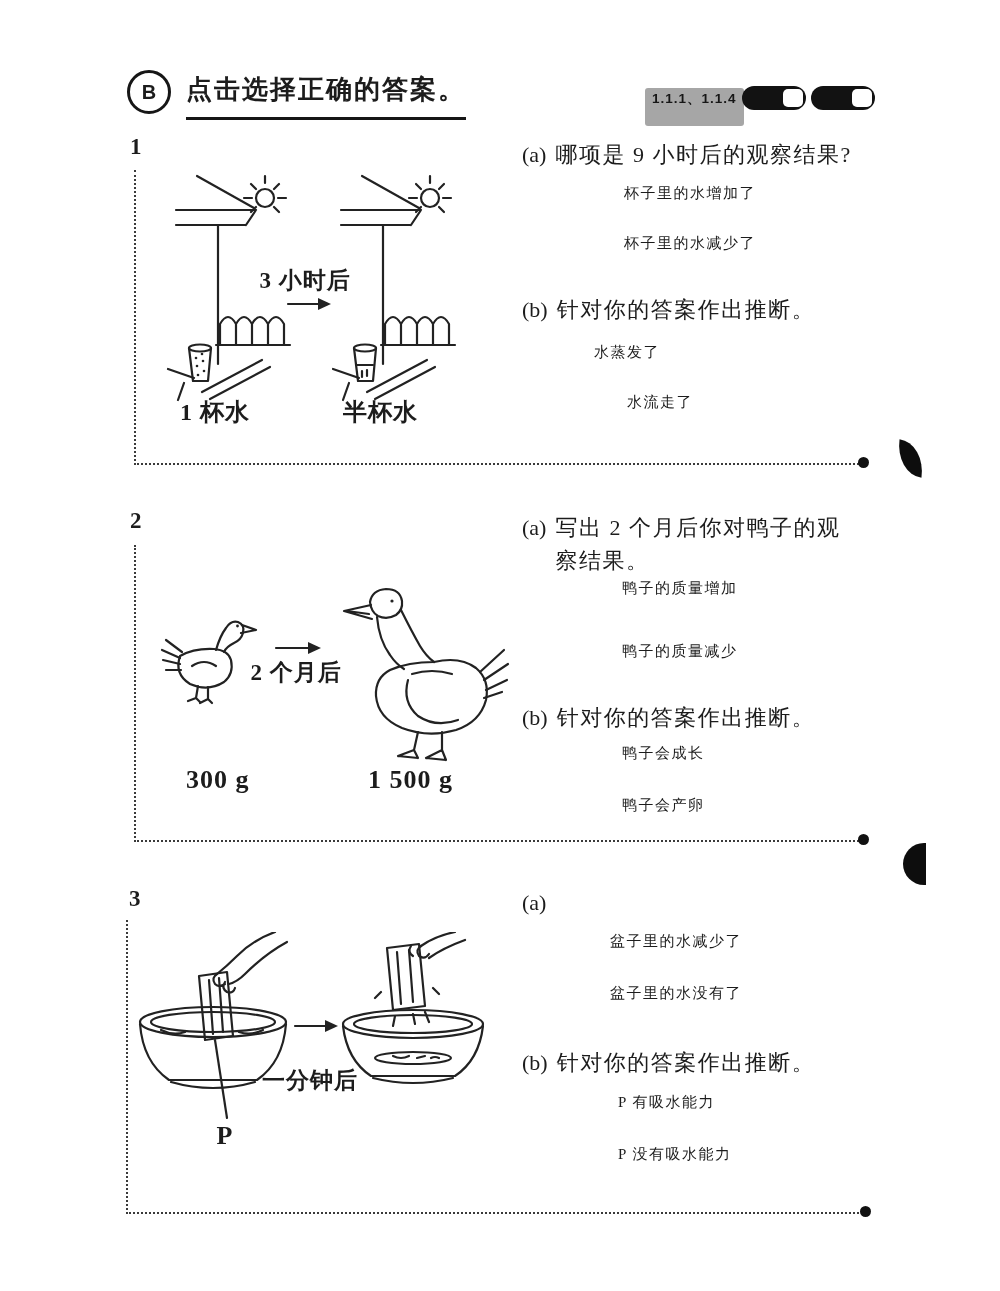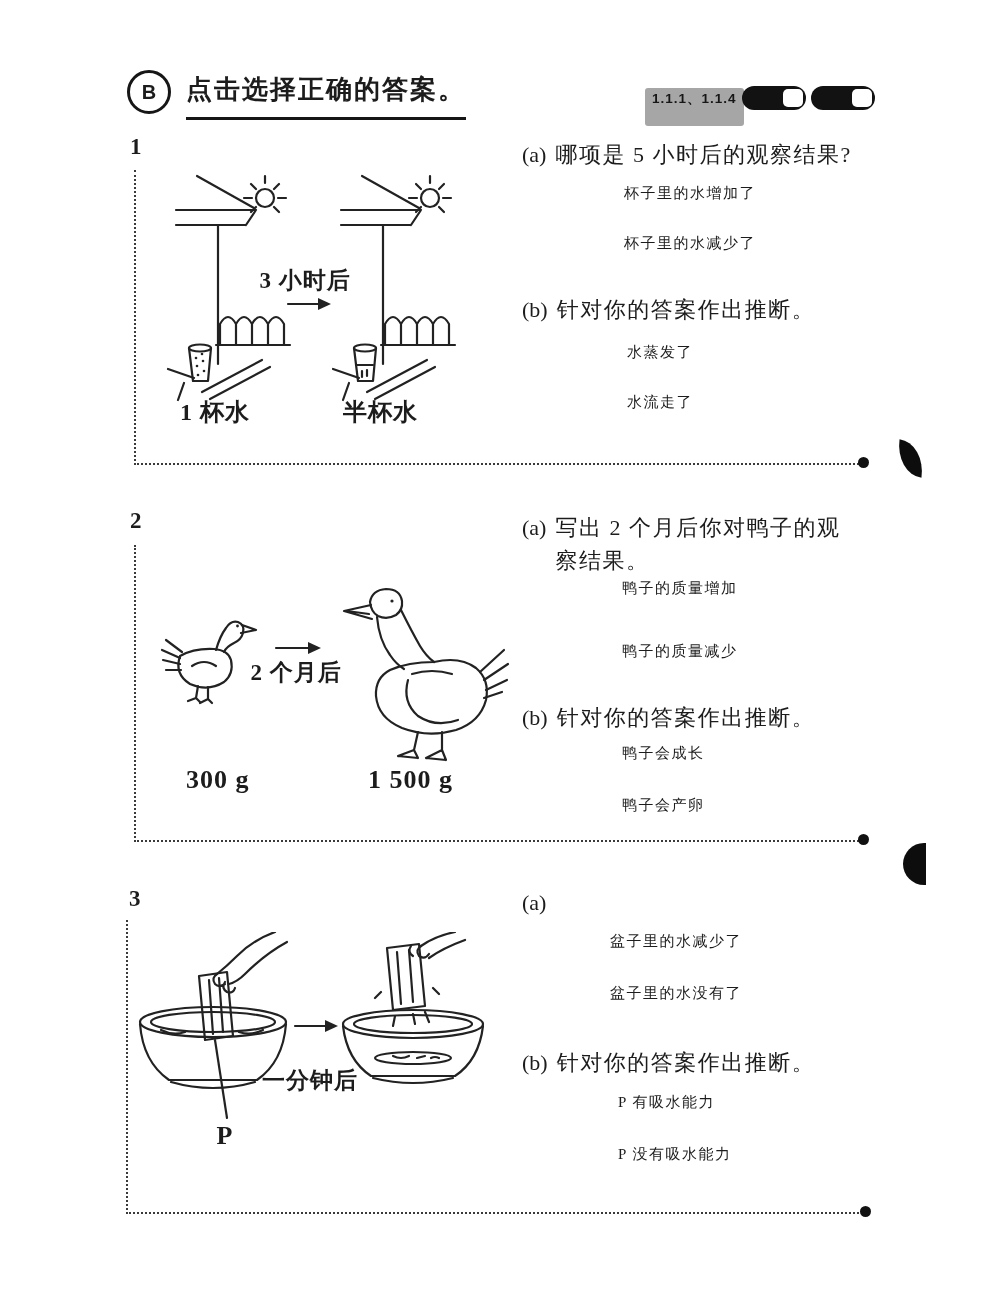--- a/index.html
+++ b/index.html
@@ -128,29 +128,29 @@
     <path d="M217,197 H233 M222,203 V209 M227,202 V208"></path>
   </g>
   <path d="M193,201 L219,210 M209,215 L203,232 M227,224 L287,192 M235,231 L295,199"></path>
 
   <text x="40" y="252" font-size="24">1 杯水</text>
   <text x="203" y="252" font-size="24">半杯水</text>
 </svg>
 
 <div class="abs prompt" style="left:522px;top:138px;">
   <span class="pfx">(a)</span>
-  <span class="prompt-text">哪项是 5 小时后的观察结果?</span>
+  <span class="prompt-text">哪项是 9 小时后的观察结果?</span>
 </div>
 <div class="abs opt" style="left:624px;top:184px;">杯子里的水增加了</div>
 <div class="abs opt" style="left:624px;top:234px;">杯子里的水减少了</div>
 <div class="abs prompt" style="left:522px;top:293px;">
   <span class="pfx">(b)</span>
   <span class="prompt-text">针对你的答案作出推断。</span>
 </div>
-<div class="abs opt" style="left:627px;top:343px;">水蒸发了</div>
+<div class="abs opt" style="left:594px;top:343px;">水蒸发了</div>
 <div class="abs opt" style="left:627px;top:393px;">水流走了</div>
 
 <div class="abs q-number" style="left:130px;top:508px;">2</div>
 <div class="abs q-box" style="left:134px;top:545px;width:730px;height:295px;"></div>
 <div class="abs end-dot" style="left:858px;top:834px;"></div>
 
 <svg class="abs art" style="left:150px;top:548px;" width="360" height="266" viewBox="0 0 360 266">
 
   <g>
     <path d="M32,104 L16,92 M30,110 L12,102 M30,116 L13,112 M31,122 L16,122"></path>

